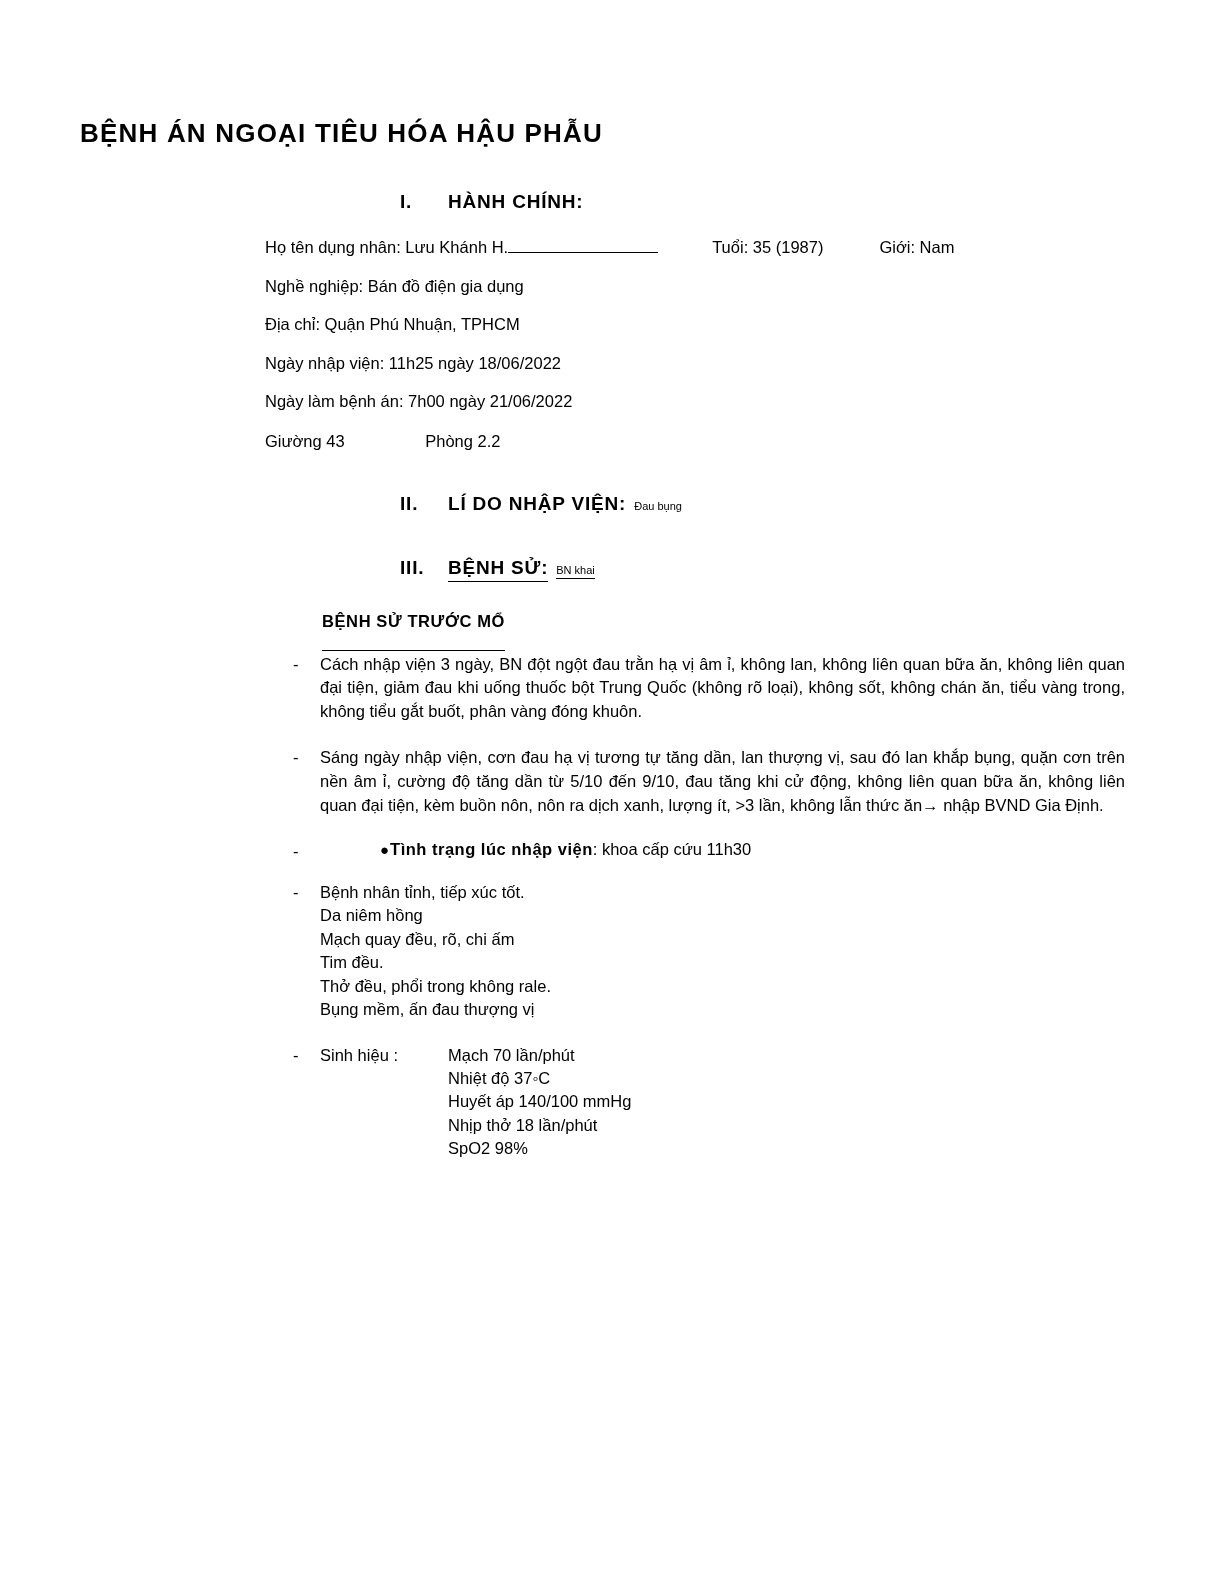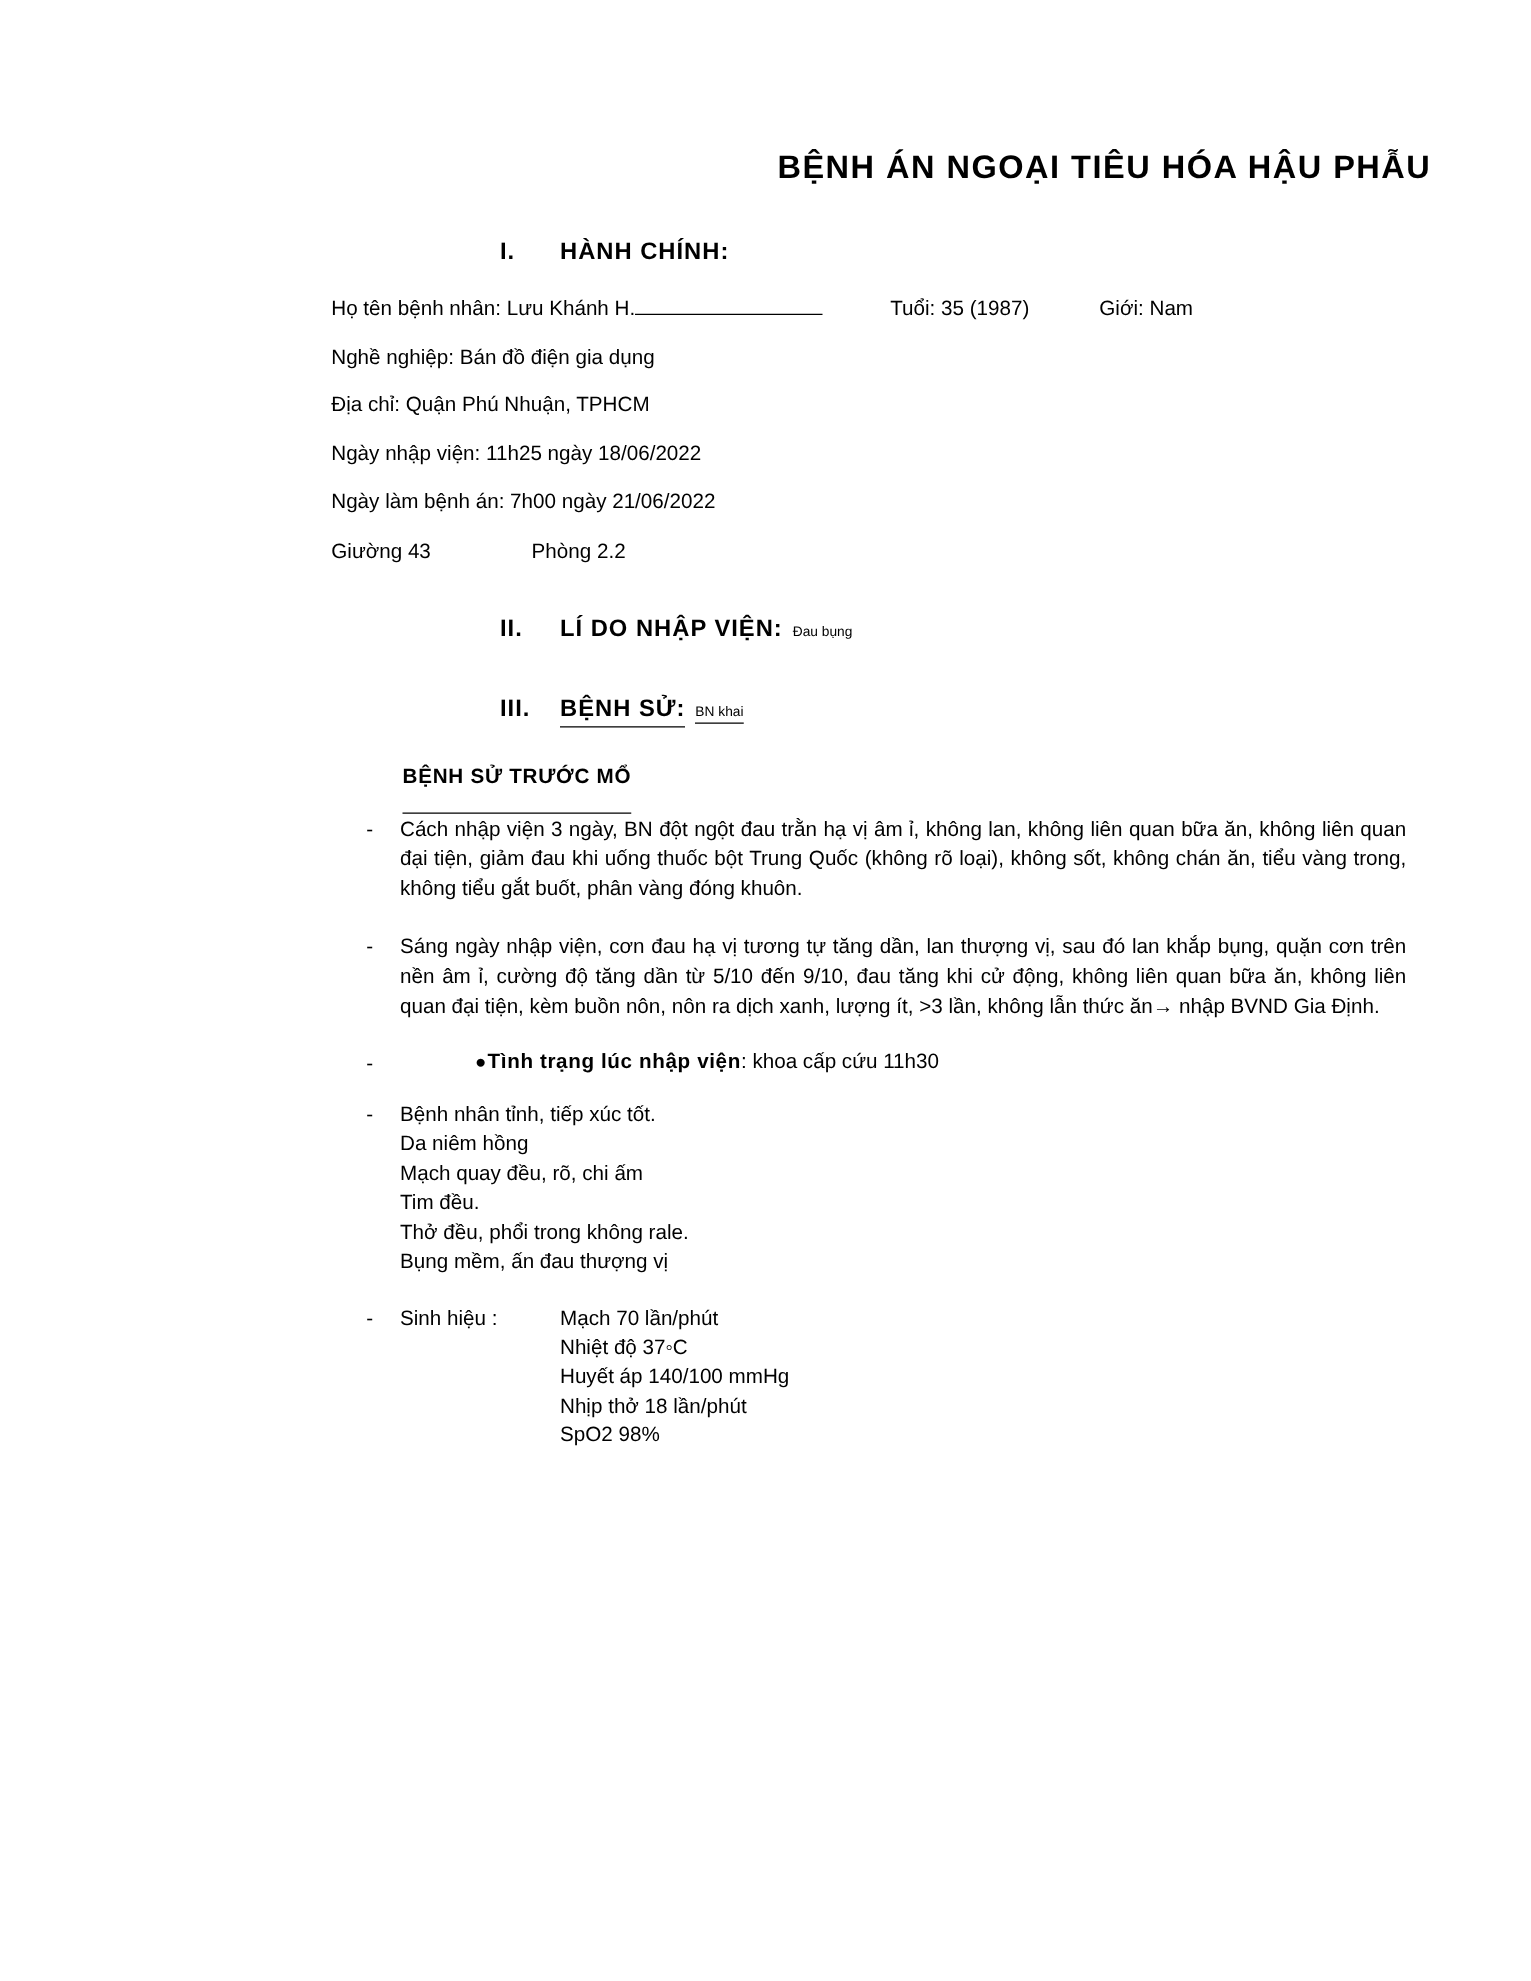--- a/index.html
+++ b/index.html
@@ -16,21 +16,21 @@
     overflow: hidden;
   }
   .page {
     position: relative;
     width: 1225px;
     height: 1585px;
     padding: 0;
     box-sizing: border-box;
   }
   .doc-title {
-    text-align: right;
+    text-align: left;
     font-size: 26px;
     font-weight: bold;
     letter-spacing: 1.2px;
     margin: 118px 0 0 0;
     padding: 0 80px;
   }
   .section-head {
     display: flex;
     align-items: baseline;
     margin-left: 400px;
@@ -146,21 +146,21 @@
 
   <h1 class="doc-title">BỆNH ÁN NGOẠI TIÊU HÓA HẬU PHẪU</h1>
 
   <div class="section-head">
     <span class="numeral">I.</span>
     <span class="heading-text">HÀNH CHÍNH:</span>
   </div>
 
   <div class="admin-block">
     <div class="admin-line">
-      <span>Họ tên bệnh nhân: Lưu Khánh H.</span><span class="name-fill"></span><span class="gap-1"></span><span>Tuổi: 35 (1987)</span><span class="gap-2"></span><span>Giới: Nam</span>
+      <span>Họ tên dụng nhân: Lưu Khánh H.</span><span class="name-fill"></span><span class="gap-1"></span><span>Tuổi: 35 (1987)</span><span class="gap-2"></span><span>Giới: Nam</span>
     </div>
     <div class="admin-line">Nghề nghiệp: Bán đồ điện gia dụng</div>
     <div class="admin-line">Địa chỉ: Quận Phú Nhuận, TPHCM</div>
     <div class="admin-line">Ngày nhập viện: 11h25 ngày 18/06/2022</div>
     <div class="admin-line">Ngày làm bệnh án: 7h00  ngày 21/06/2022</div>
   </div>
 
   <div class="bed-room">
     <span>Giường 43</span>
     <span class="room">Phòng 2.2</span>

